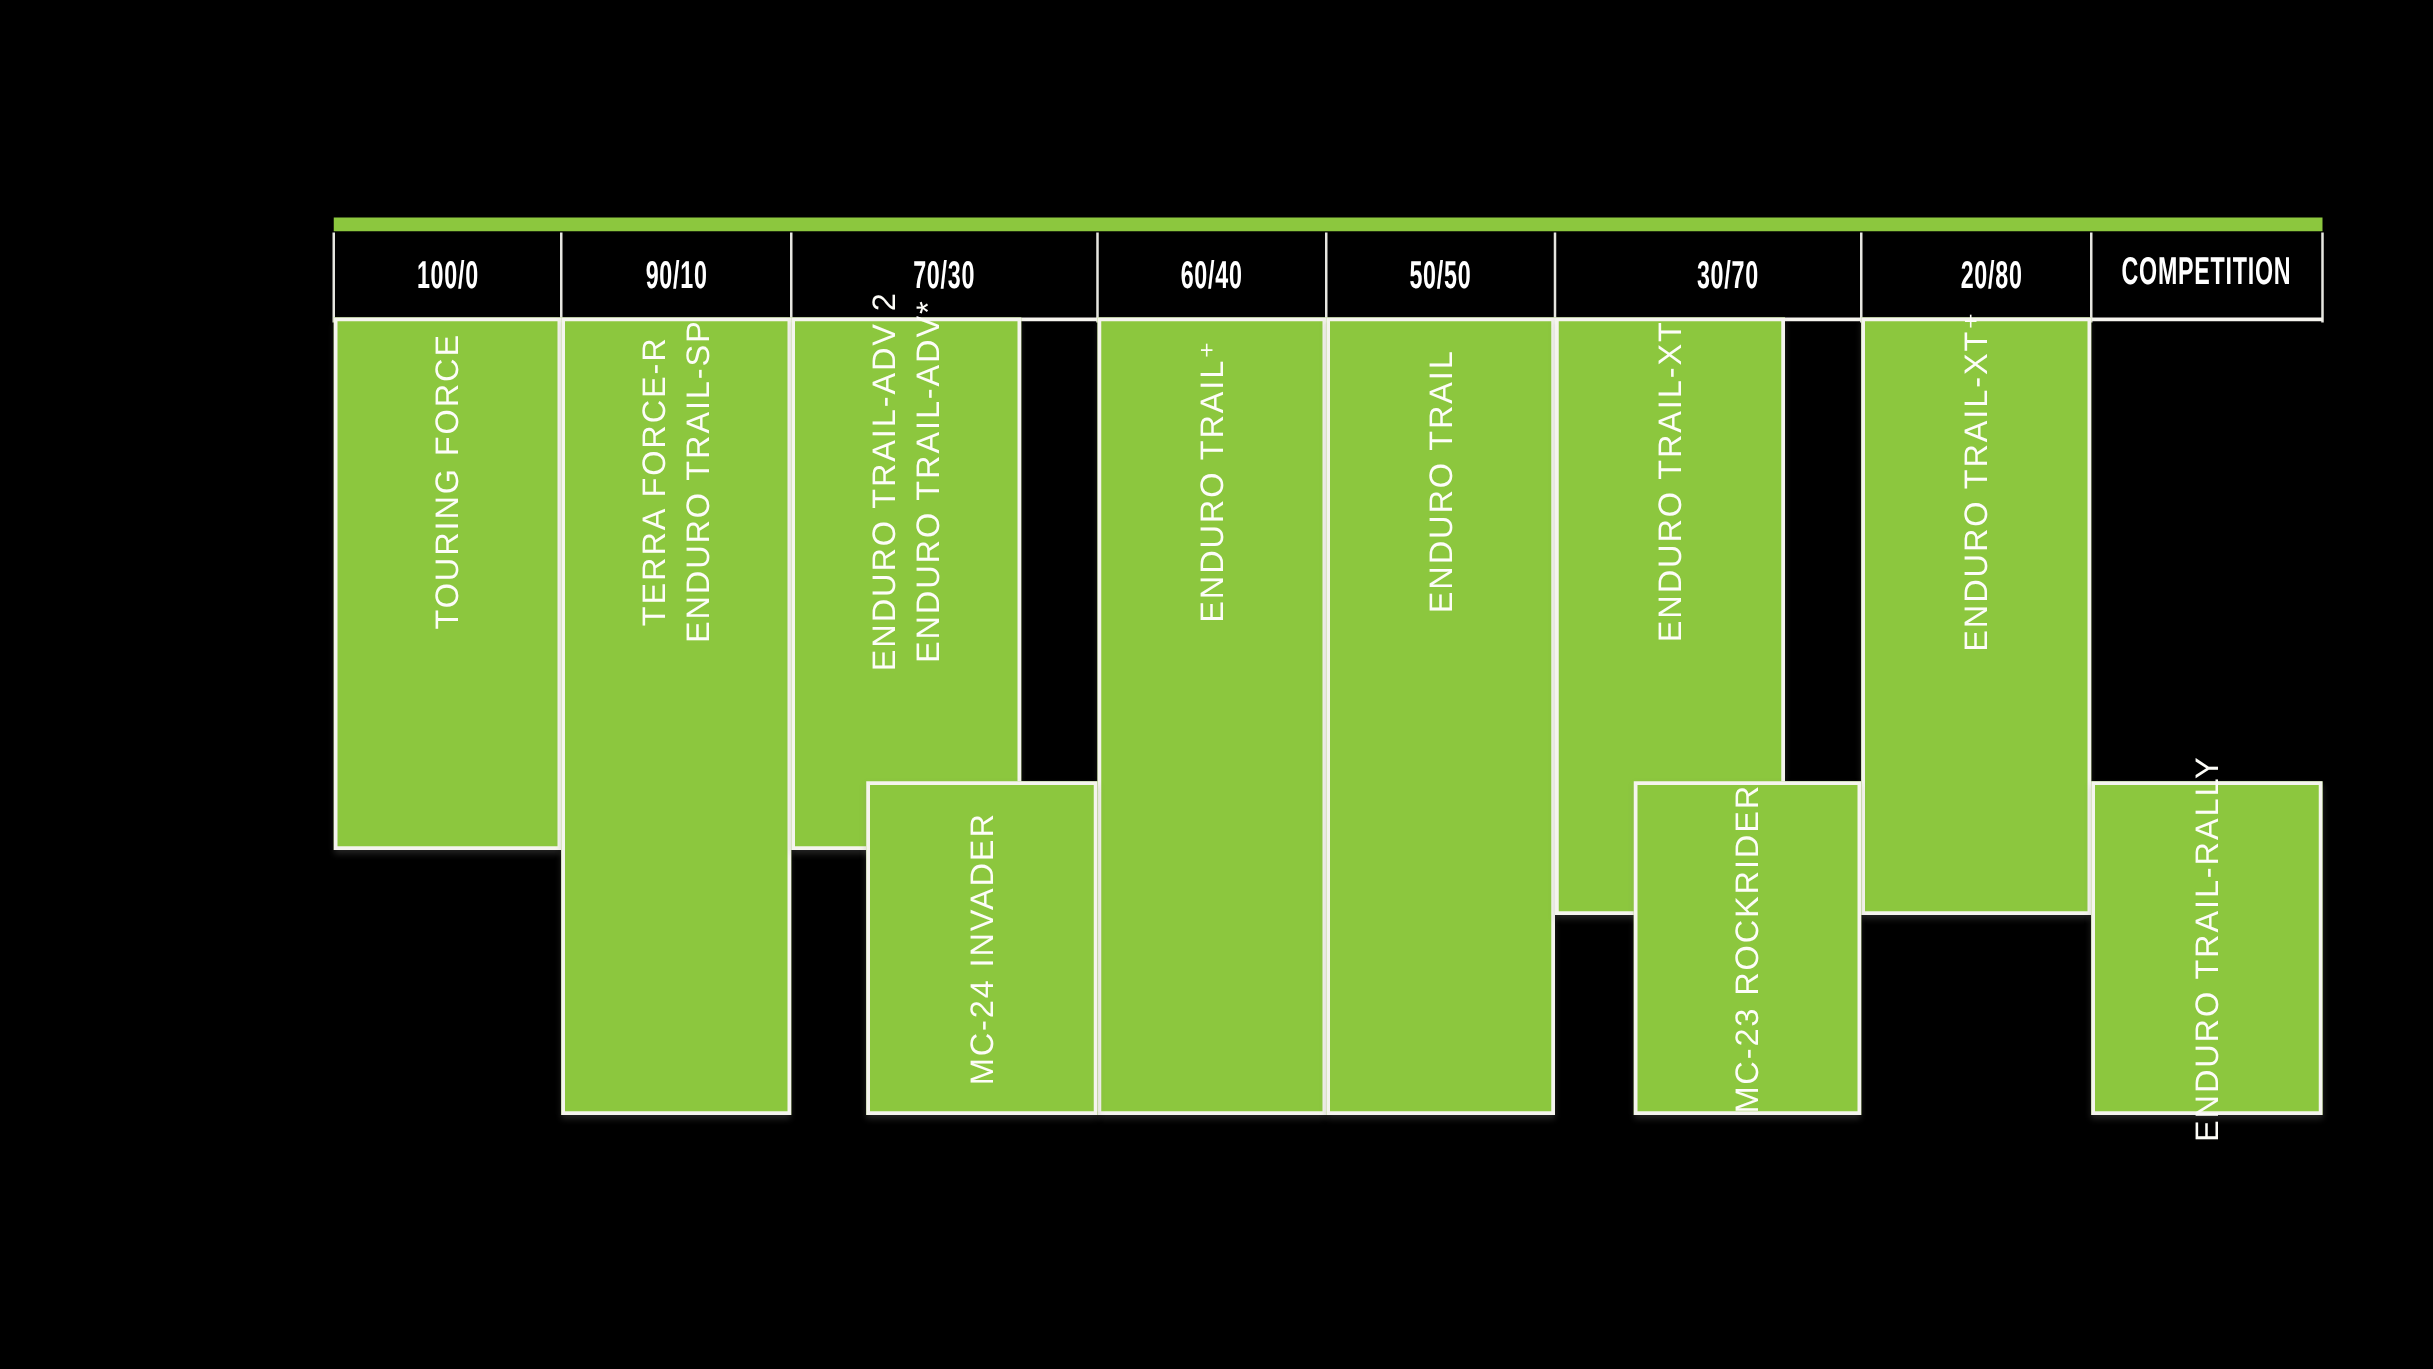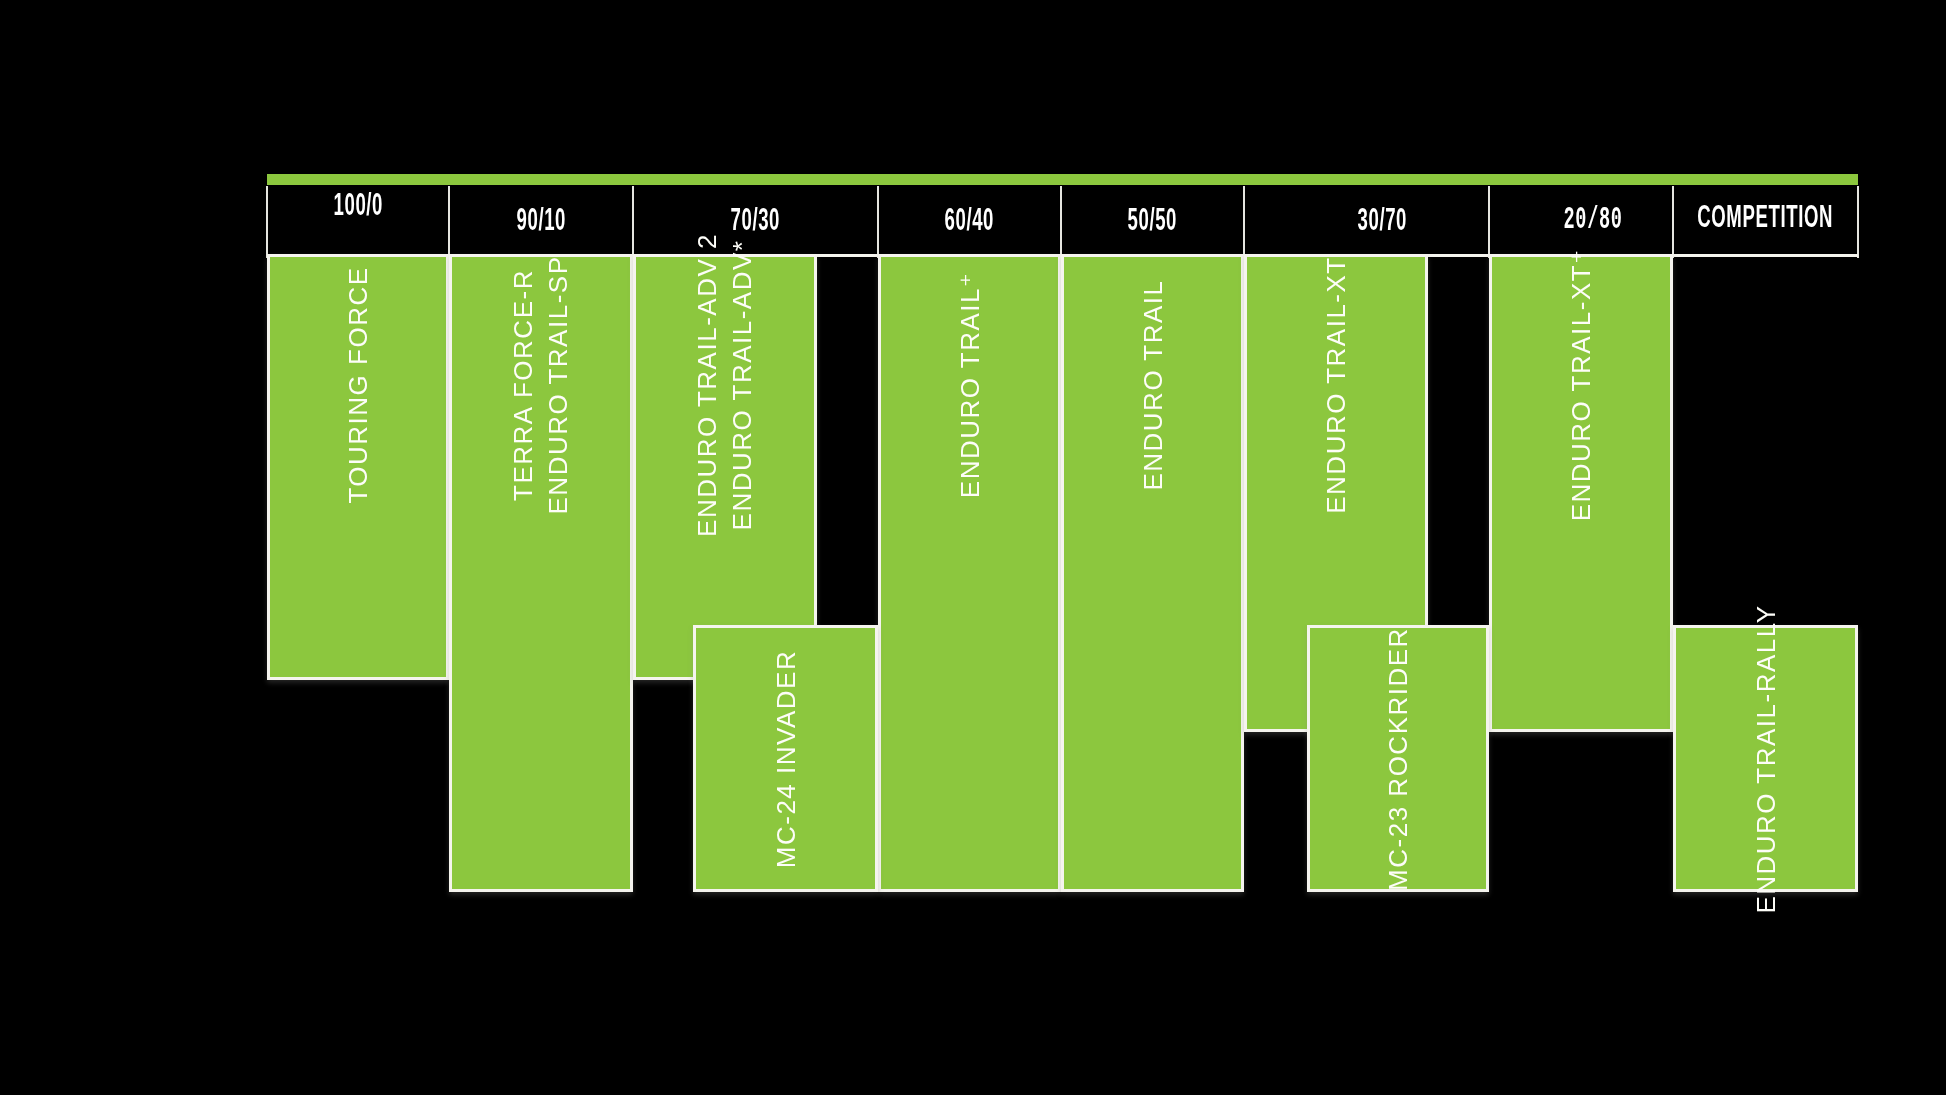--- a/index.html
+++ b/index.html
@@ -44,39 +44,39 @@
   }
   .block .label.anchor-top{top:128px;}
   .block .label.anchor-middle{top:50%;}
 </style>
 </head>
 <body>
 
 <div class="stage">
   <div class="accent-bar" style="left: 267px; top: 174px; width: 1591px; height: 11px; background: rgb(140, 199, 62);"></div>
   <div id="header-row">
-      <div class="header-cell" style="left: 267px; top: 170px; width: 182px; height: 69px;">
+      <div class="header-cell" style="left: 267px; top: 185px; width: 182px; height: 69px;">
         <span class="hc-label" style="color: rgb(255, 255, 255);">100/0</span>
       </div>
       <div class="header-cell" style="left: 449px; top: 185px; width: 184px; height: 69px;">
         <span class="hc-label" style="color: rgb(255, 255, 255);">90/10</span>
       </div>
       <div class="header-cell" style="left: 633px; top: 185px; width: 245px; height: 69px;">
         <span class="hc-label" style="color: rgb(255, 255, 255);">70/30</span>
       </div>
       <div class="header-cell" style="left: 878px; top: 185px; width: 183px; height: 70px;">
         <span class="hc-label" style="color: rgb(255, 255, 255);">60/40</span>
       </div>
       <div class="header-cell" style="left: 1061px; top: 185px; width: 183px; height: 69px;">
         <span class="hc-label" style="color: rgb(255, 255, 255);">50/50</span>
       </div>
       <div class="header-cell" style="left: 1244px; top: 185px; width: 245px; height: 69px; margin-left: 16px;">
         <span class="hc-label" style="color: rgb(255, 255, 255);">30/70</span>
       </div>
-      <div class="header-cell" style="left: 1489px; top: 185px; width: 208px; height: 69px; font-family: Liberation Mono, monospace;">
+      <div class="header-cell" style="left: 1489px; top: 185px; width: 208px; height: 69px;">
         <span class="hc-label" style="color: rgb(255, 255, 255);">20/80</span>
       </div>
       <div class="header-cell" style="left: 1673px; top: 185px; width: 185px; height: 64px;">
         <span class="hc-label" style="color: rgb(255, 255, 255);">COMPETITION</span>
       </div>
       <div class="header-vline" style="left: 266px; top: 186px; height: 72px; background: rgb(230, 230, 224);"></div>
       <div class="header-vline" style="left: 448px; top: 186px; height: 72px; background: rgb(230, 230, 224);"></div>
       <div class="header-vline" style="left: 632px; top: 186px; height: 72px; background: rgb(230, 230, 224);"></div>
       <div class="header-vline" style="left: 877px; top: 186px; height: 72px; background: rgb(230, 230, 224);"></div>
       <div class="header-vline" style="left: 1060px; top: 186px; height: 72px; background: rgb(230, 230, 224);"></div>

